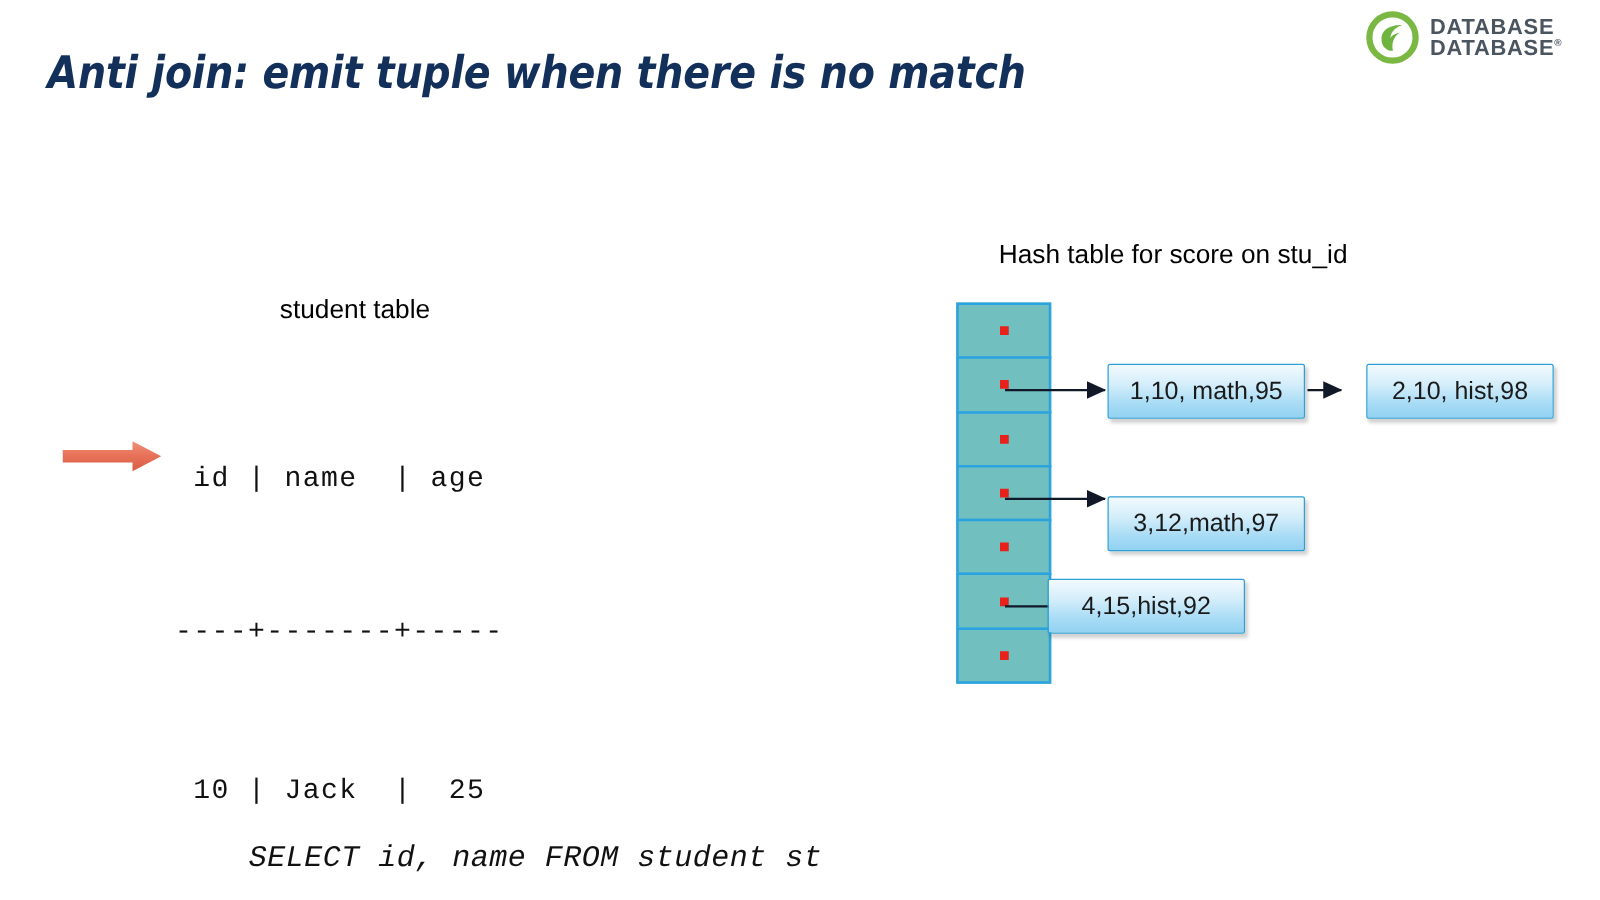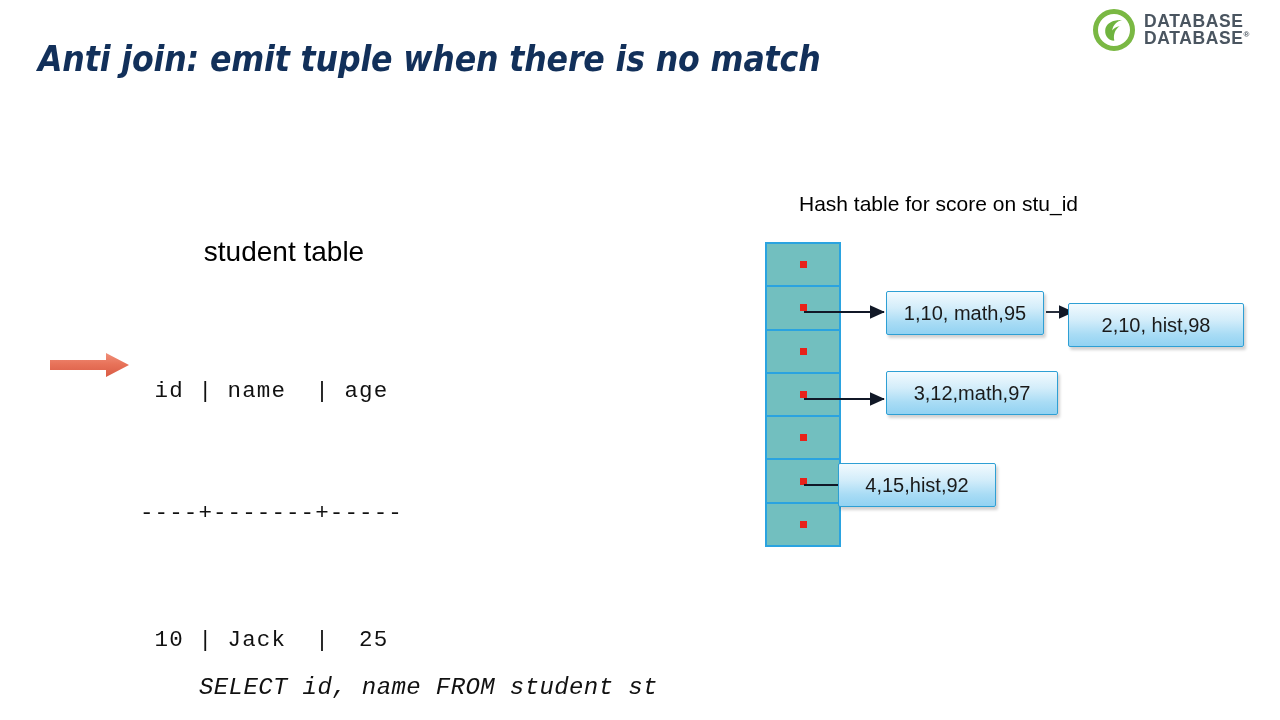--- a/index.html
+++ b/index.html
@@ -68,21 +68,21 @@
   }
 
   
   #student-block {
     position: absolute;
     left: 140px;
     top: 236px;
   }
   #student-caption {
     font-family: "Liberation Sans", sans-serif;
-    font-size: 28px;
+    font-size: 21px;
     color: #000;
     text-align: center;
     width: 276px;
     margin-left: 6px;
   }
   #student-rows {
     margin-top: 16px;
     font-family: "Liberation Mono", monospace;
     font-size: 22.5px;
     line-height: 45px;
@@ -162,22 +162,22 @@
     box-shadow: 2px 3px 3px rgba(0,0,0,0.18);
     display: flex;
     align-items: center;
     justify-content: center;
     font-family: "Liberation Sans", sans-serif;
     font-size: 20px;
     color: #1a1a1a;
     white-space: nowrap;
   }
   #entry-0 { left: 886px; top: 291px; width: 158px; height: 44px; }
-  #entry-1 { left: 1068px; top: 291px; width: 176px; height: 44px; margin-top: 12px; }
-  #entry-2 { left: 886px; top: 371px; width: 172px; height: 44px; }
+  #entry-1 { left: 1093px; top: 291px; width: 150px; height: 44px; }
+  #entry-2 { left: 886px; top: 397px; width: 158px; height: 44px; }
   #entry-3 { left: 838px; top: 463px; width: 158px; height: 44px; }
 
   
   #connectors {
     position: absolute;
     left: 0;
     top: 0;
     width: 1280px;
     height: 720px;
     pointer-events: none;

